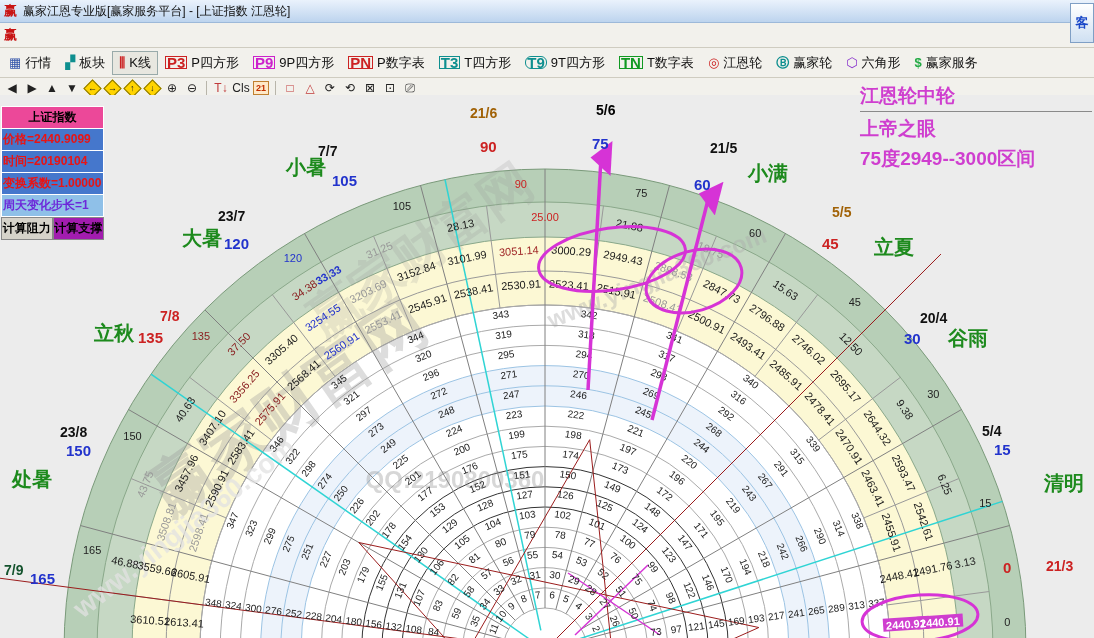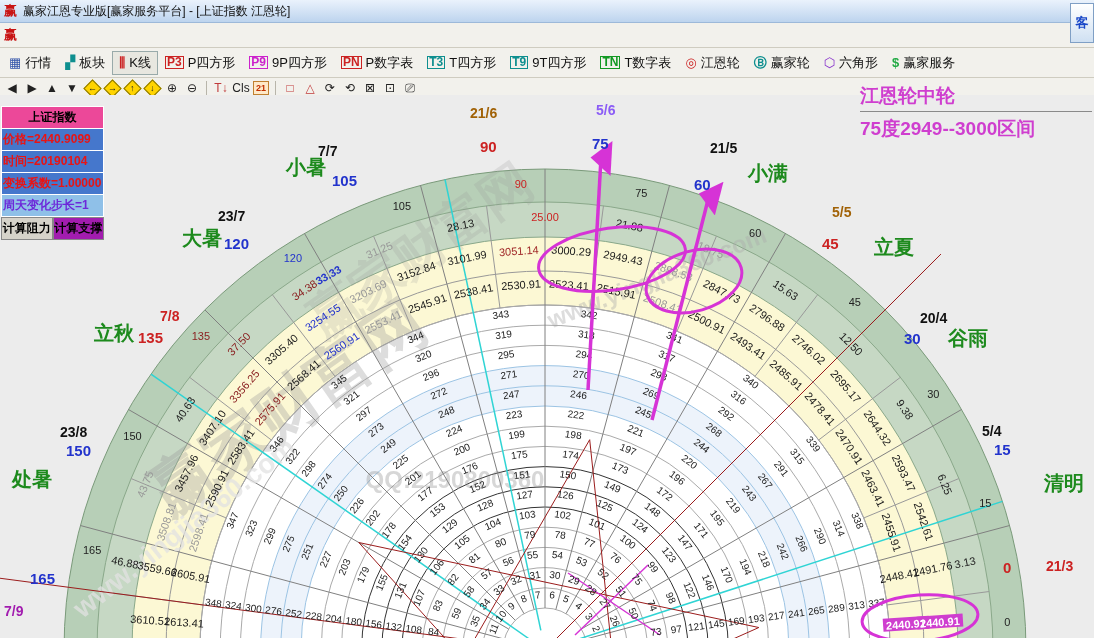--- a/index.html
+++ b/index.html
@@ -10,21 +10,21 @@
     display:flex;align-items:center;padding:0 4px;font-size:12px;color:#111;}
   .applogo{color:#c81414;font-weight:bold;font-size:13px;margin-right:6px;}
   .menubar{height:24px;background:#f2f1ec;border-bottom:1px solid #cfccC0;display:flex;align-items:center;
     font-size:13px;color:#111;padding:0 4px;}
   .menubar .mi{padding:2px 9px;cursor:default;}
   .toolbar{background:#f2f1ec;border-bottom:1px solid #cfccc0;display:flex;align-items:center;font-size:13px;color:#111;}
   #toolbar1{height:29px;padding:0 2px;}
   #toolbar2{height:20px;padding:0 2px;}
   .tb1item{display:flex;align-items:center;gap:4px;padding:2px 6px;border:1px solid transparent;cursor:default;}
   .tb1item.sel{border:1px solid #9aa;background:#e8e7e0;}
-  .boxicon{display:inline-block;font-size:12px;font-weight:bold;border:1px solid currentColor;padding:0 1px;line-height:11px;}
+  .boxicon{display:inline-block;font-size:15px;font-weight:bold;border:1px solid currentColor;padding:0 1px;line-height:11px;}
   .glyphicon{font-size:13px;font-weight:bold;line-height:13px;}
   .tb2btn{display:inline-flex;align-items:center;justify-content:center;min-width:18px;height:17px;margin:0 1px;
     font-size:12px;color:#222;cursor:default;}
   .tb2sep{width:1px;height:15px;background:#b8b5aa;margin:0 4px;}
   .diamond{width:11px;height:11px;background:#ffd400;border:1px solid #887700;transform:rotate(45deg);
     display:inline-flex;align-items:center;justify-content:center;}
   .diamond>span{transform:rotate(-45deg);font-size:9px;color:#222;line-height:9px;}
   .redglyph{color:#c03a3a;}
   .cal{background:#ffe9c8;border:1px solid #c08030;color:#c03000;font-size:9px;font-weight:bold;padding:1px 2px;}
   .cornerbtn{position:absolute;top:3px;right:0;width:22px;height:38px;background:linear-gradient(#fff,#cfe0f2);
@@ -87,21 +87,21 @@
       </span>
       <span class="tb1item">
         <span class="boxicon" style="color: rgb(204, 34, 34);">PN</span>
         <span>P数字表</span>
       </span>
       <span class="tb1item">
         <span class="boxicon" style="color: rgb(14, 143, 143);">T3</span>
         <span>T四方形</span>
       </span>
       <span class="tb1item">
-        <span class="boxicon" style="color: rgb(14, 143, 143);">T9</span>
+        <span class="boxicon" style="color: rgb(14, 143, 143); border-radius: 6px;">T9</span>
         <span>9T四方形</span>
       </span>
       <span class="tb1item">
         <span class="boxicon" style="color: rgb(17, 153, 34);">TN</span>
         <span>T数字表</span>
       </span>
       <span class="tb1item">
         <span class="glyphicon" style="color: rgb(204, 34, 34);">◎</span>
         <span>江恩轮</span>
       </span>
@@ -500,47 +500,48 @@
       <div class="prow">变换系数=1.00000</div>
       <div class="prow light">周天变化步长=1</div>
       <div class="pbtns">
         <div class="pbtn">计算阻力</div>
         <div class="pbtn active">计算支撑</div>
       </div>
     </div>
 
     <div id="annbox">
       <div class="a0">江恩轮中轮</div>
+      <div class="al">上帝之眼</div>
       <div class="al">75度2949--3000区间</div>
     </div>
 
     <div id="outerlabels">
         <div class="outlbl deglbl" style="left: 480px; top: 43px; color: rgb(204, 34, 34);">90</div>
         <div class="outlbl deglbl" style="left: 592px; top: 40px; color: rgb(34, 51, 204);">75</div>
         <div class="outlbl deglbl" style="left: 332px; top: 77px; color: rgb(34, 51, 204);">105</div>
         <div class="outlbl deglbl" style="left: 694px; top: 81px; color: rgb(34, 51, 204);">60</div>
         <div class="outlbl deglbl" style="left: 224px; top: 140px; color: rgb(34, 51, 204);">120</div>
         <div class="outlbl deglbl" style="left: 822px; top: 140px; color: rgb(204, 34, 34);">45</div>
         <div class="outlbl deglbl" style="left: 138px; top: 234px; color: rgb(204, 34, 34);">135</div>
         <div class="outlbl deglbl" style="left: 904px; top: 235px; color: rgb(34, 51, 204);">30</div>
         <div class="outlbl deglbl" style="left: 66px; top: 347px; color: rgb(34, 51, 204);">150</div>
         <div class="outlbl deglbl" style="left: 994px; top: 346px; color: rgb(34, 51, 204);">15</div>
         <div class="outlbl deglbl" style="left: 30px; top: 475px; color: rgb(34, 51, 204);">165</div>
         <div class="outlbl deglbl" style="left: 1003px; top: 464px; color: rgb(204, 34, 34);">0</div>
         <div class="outlbl datelbl" style="left: 470px; top: 10px; color: #a16207;">21/6</div>
-        <div class="outlbl datelbl" style="left: 596px; top: 7px; color: #8b5cf6;">5/6</div>
+        <div class="outlbl datelbl" style="left: 596px; top: 7px; color: #000000;">5/6</div>
         <div class="outlbl datelbl" style="left: 318px; top: 48px; color: rgb(17, 17, 17);">7/7</div>
         <div class="outlbl datelbl" style="left: 710px; top: 45px; color: rgb(17, 17, 17);">21/5</div>
         <div class="outlbl datelbl" style="left: 218px; top: 113px; color: rgb(17, 17, 17);">23/7</div>
         <div class="outlbl datelbl" style="left: 832px; top: 109px; color: #a16207;">5/5</div>
         <div class="outlbl datelbl" style="left: 116px; top: 213px; color: rgb(204, 34, 34); margin-left: 44px;">7/8</div>
         <div class="outlbl datelbl" style="left: 920px; top: 215px; color: rgb(17, 17, 17);">20/4</div>
         <div class="outlbl datelbl" style="left: 60px; top: 329px; color: rgb(17, 17, 17);">23/8</div>
         <div class="outlbl datelbl" style="left: 982px; top: 328px; color: rgb(17, 17, 17);">5/4</div>
-        <div class="outlbl datelbl" style="left: 4px; top: 467px; color: #a21caf; margin-top: 41px;">7/9</div>
+        <div class="outlbl datelbl" style="left: 4px; top: 467px; color: #14532d;">7/9</div>
         <div class="outlbl datelbl" style="left: 1046px; top: 463px; color: rgb(204, 34, 34);">21/3</div>
         <div class="outlbl termlbl" style="left: 286px; top: 13px;">小暑</div>
         <div class="outlbl termlbl" style="left: 748px; top: 19px;">小满</div>
         <div class="outlbl termlbl" style="left: 182px; top: 84px;">大暑</div>
         <div class="outlbl termlbl" style="left: 874px; top: 93px;">立夏</div>
         <div class="outlbl termlbl" style="left: 94px; top: 179px;">立秋</div>
         <div class="outlbl termlbl" style="left: 948px; top: 184px;">谷雨</div>
         <div class="outlbl termlbl" style="left: 12px; top: 325px;">处暑</div>
         <div class="outlbl termlbl" style="left: 1044px; top: 329px;">清明</div>
       </div>

